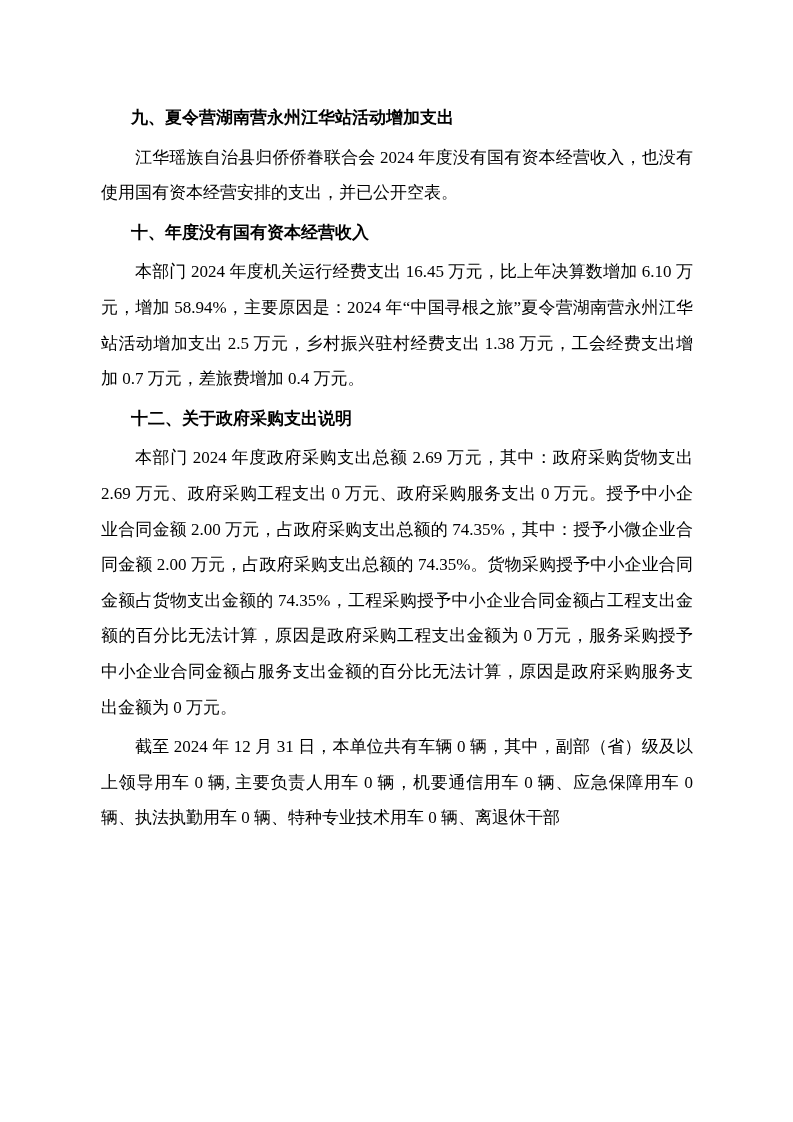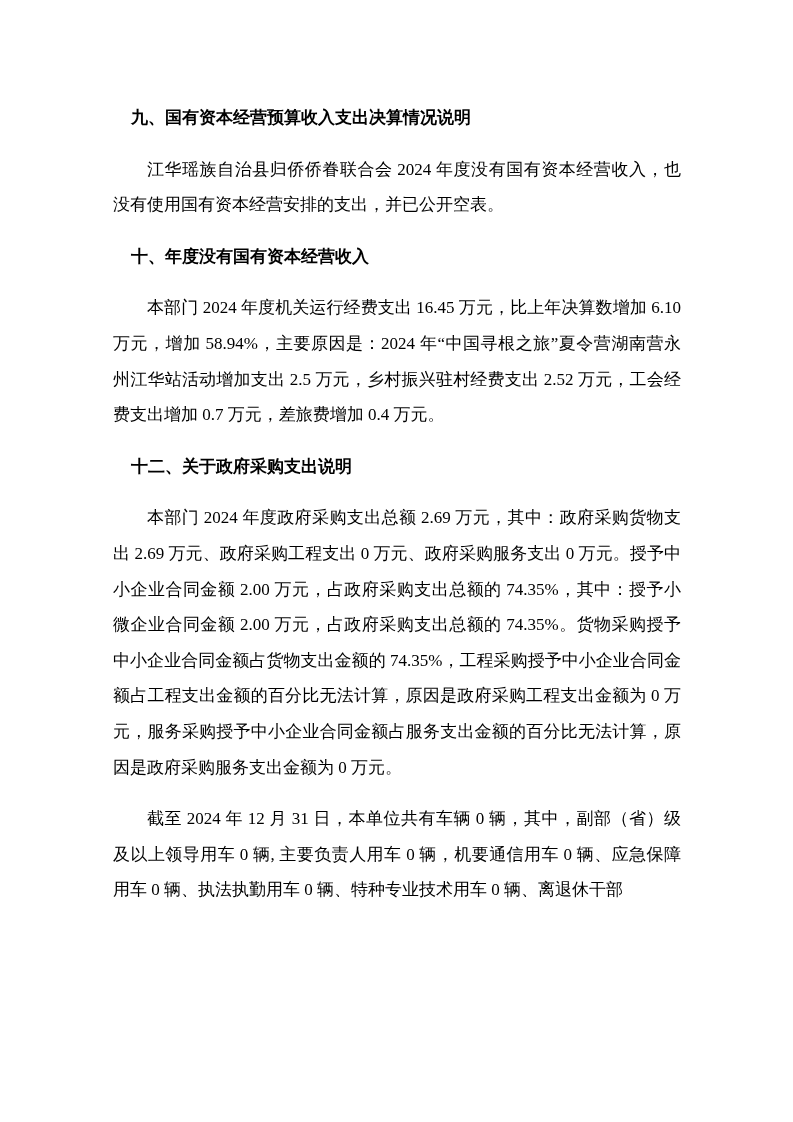--- a/index.html
+++ b/index.html
@@ -26,38 +26,38 @@
   }
   h2.heading {
     font-family: "Liberation Sans", "DejaVu Sans", sans-serif;
     font-weight: bold;
     font-size: 17px;
     line-height: inherit;
     margin: 0;
     text-indent: 2em;
   }
   p.para {
-    margin: 16px;
+    margin: 4px;
     text-indent: 2em;
   }
 </style>
 </head>
 <body>
 
 <div class="page">
   <main class="content">
 
     <section>
-      <h2 class="heading">九、国有资本经营预算收入支出决算情况说明</h2>
+      <h2 class="heading">九、夏令营湖南营永州江华站活动增加支出</h2>
       <p class="para">江华瑶族自治县归侨侨眷联合会 2024 年度没有国有资本经营收入，也没有使用国有资本经营安排的支出，并已公开空表。</p>
     </section>
 
     <section>
       <h2 class="heading">十、年度没有国有资本经营收入</h2>
-      <p class="para">本部门 2024 年度机关运行经费支出 16.45 万元，比上年决算数增加 6.10 万元，增加 58.94%，主要原因是：2024 年“中国寻根之旅”夏令营湖南营永州江华站活动增加支出 2.5 万元，乡村振兴驻村经费支出 2.52 万元，工会经费支出增加 0.7 万元，差旅费增加 0.4 万元。</p>
+      <p class="para">本部门 2024 年度机关运行经费支出 16.45 万元，比上年决算数增加 6.10 万元，增加 58.94%，主要原因是：2024 年“中国寻根之旅”夏令营湖南营永州江华站活动增加支出 2.5 万元，乡村振兴驻村经费支出 1.38 万元，工会经费支出增加 0.7 万元，差旅费增加 0.4 万元。</p>
     </section>
 
     <section>
     </section>
 
     <section>
       <h2 class="heading">十二、关于政府采购支出说明</h2>
       <p class="para">本部门 2024 年度政府采购支出总额 2.69 万元，其中：政府采购货物支出 2.69 万元、政府采购工程支出 0 万元、政府采购服务支出 0 万元。授予中小企业合同金额 2.00 万元，占政府采购支出总额的 74.35%，其中：授予小微企业合同金额 2.00 万元，占政府采购支出总额的 74.35%。货物采购授予中小企业合同金额占货物支出金额的 74.35%，工程采购授予中小企业合同金额占工程支出金额的百分比无法计算，原因是政府采购工程支出金额为 0 万元，服务采购授予中小企业合同金额占服务支出金额的百分比无法计算，原因是政府采购服务支出金额为 0 万元。</p>
     </section>
 

